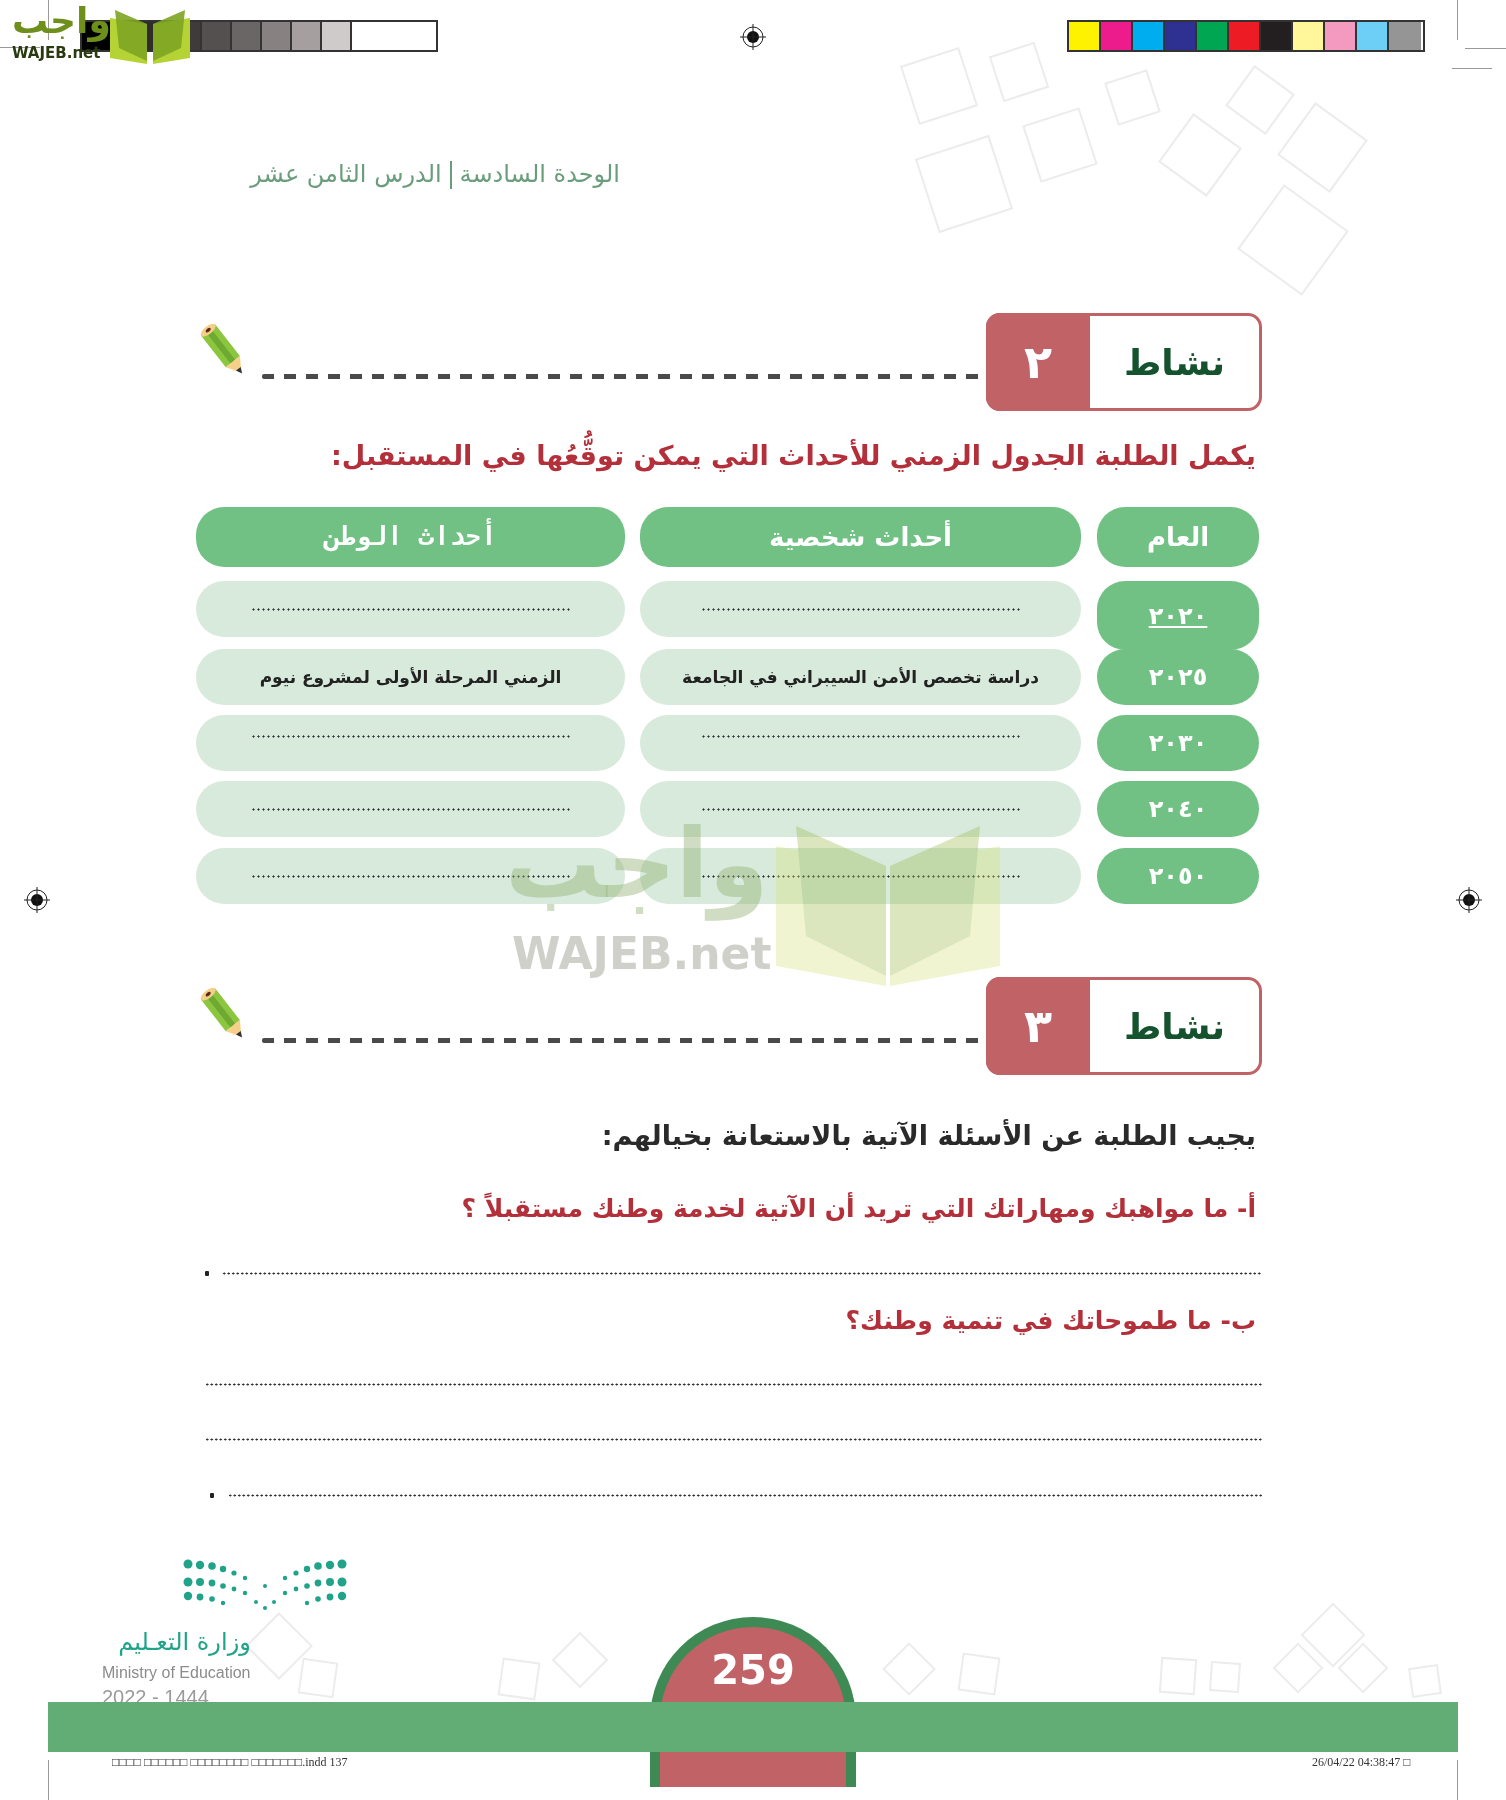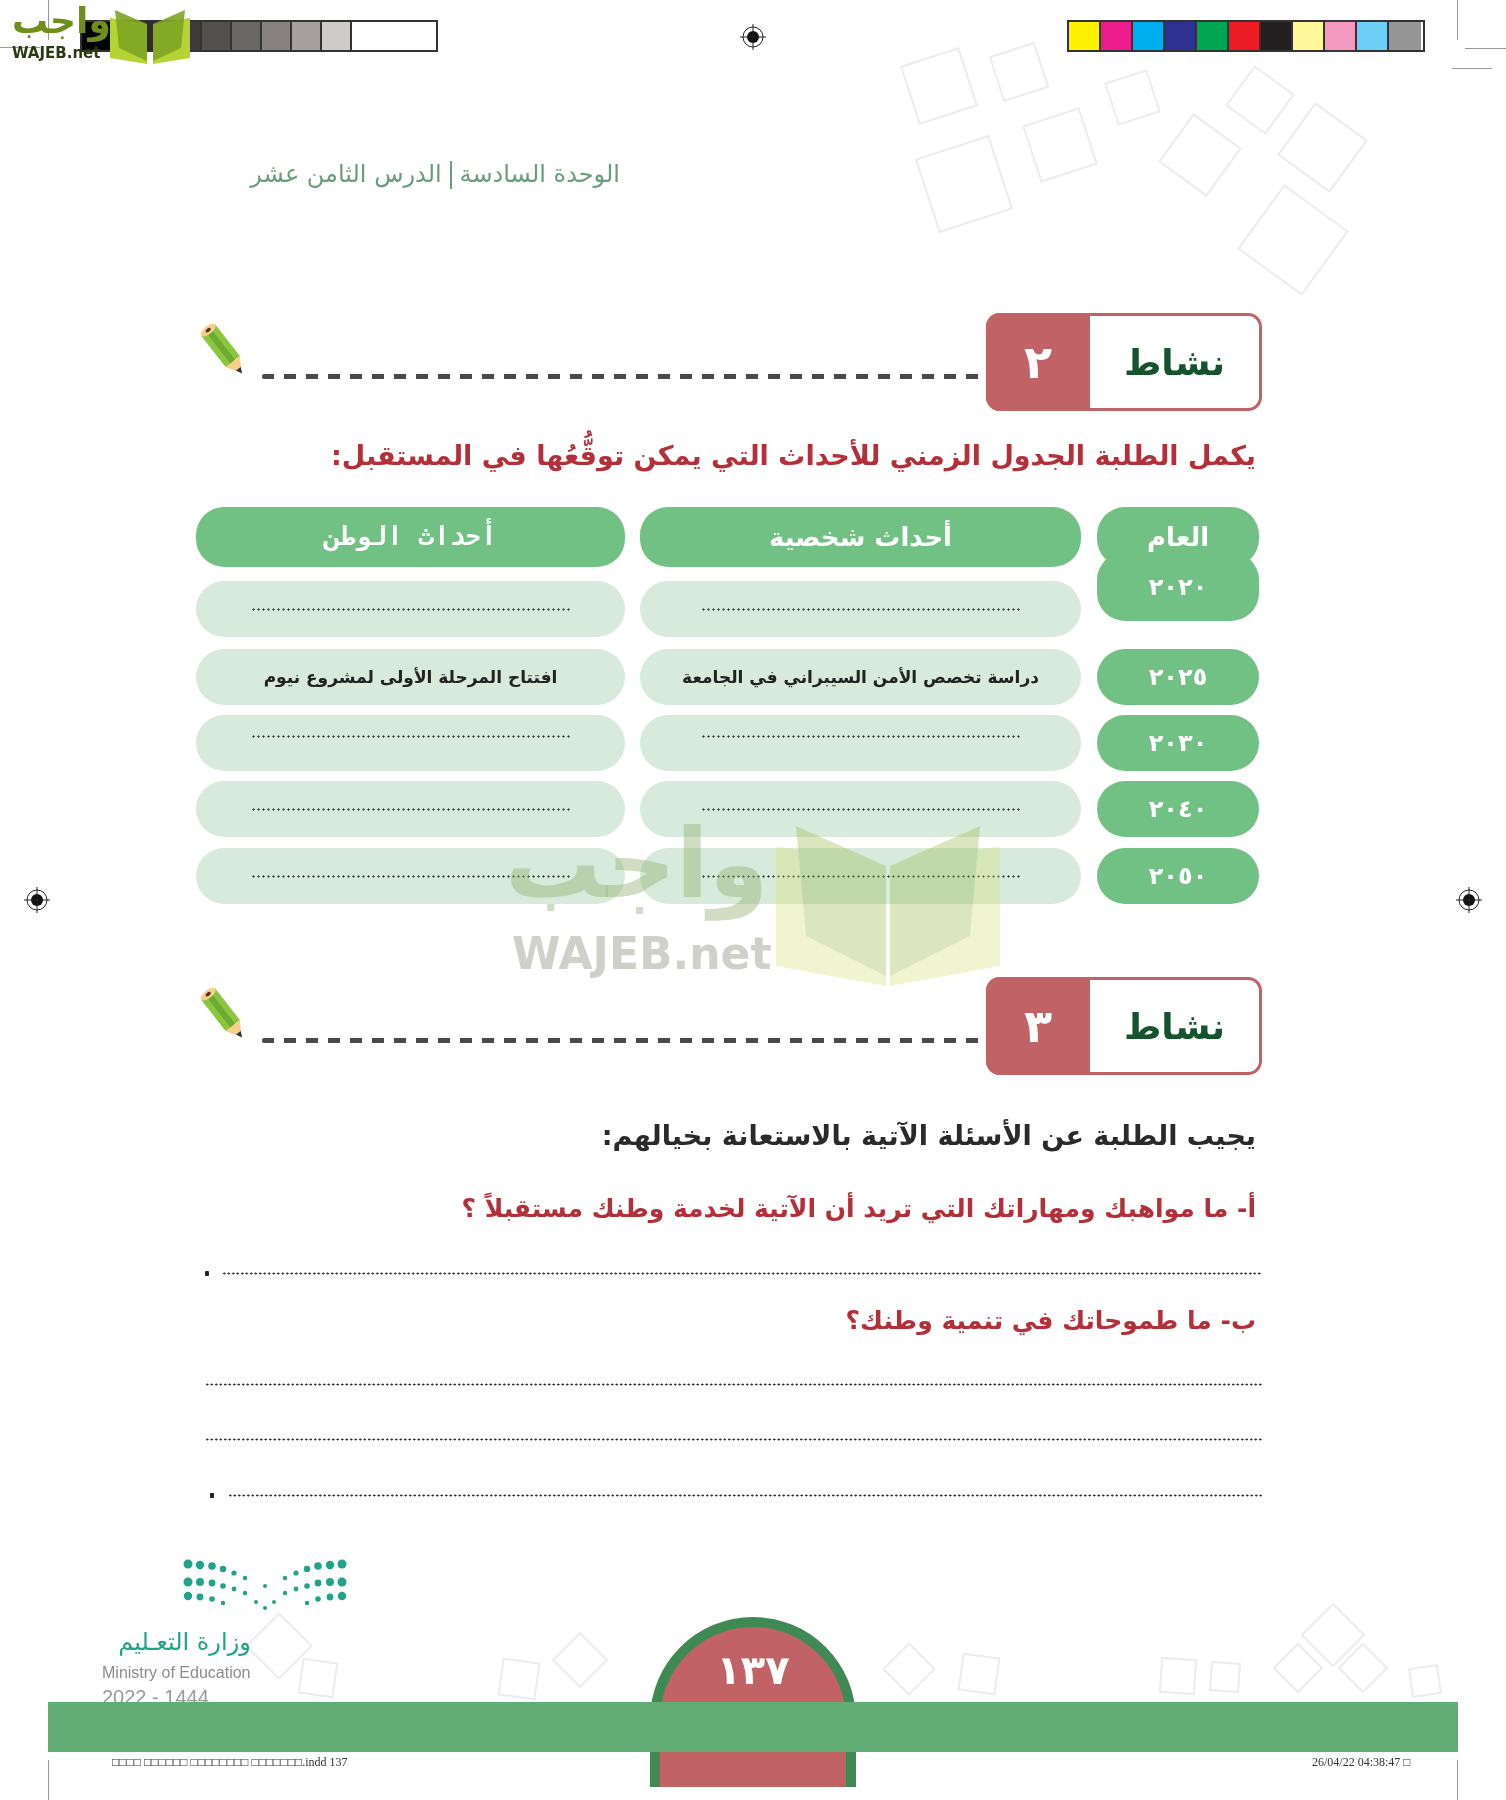--- a/index.html
+++ b/index.html
@@ -149,33 +149,33 @@
   <div class="lbl">نشاط</div>
 </div>
 
 <div class="instr red" style="top:440px;">يكمل الطلبة الجدول الزمني للأحداث التي يمكن توقُّعُها في المستقبل:</div>
 
 <div class="cell hdr" style="left:1097px;top:507px;width:162px;height:60px;">العام</div>
 <div class="cell hdr" style="left:640px;top:507px;width:441px;height:60px;">أحداث شخصية</div>
 <div class="cell hdr" style="left:196px;top:507px;width:429px;height:60px;font-family:Liberation Mono, monospace;">أحداث الوطن</div>
 
 <div>
-  <div class="cell yr" style="left:1097px;top:552px;width:162px;height:69px;">٢٠٢٠</div>
+  <div class="cell yr" style="left:1097px;top:581px;width:162px;height:69px;text-decoration:underline;">٢٠٢٠</div>
   <div class="cell body" style="left:640px;top:581px;width:441px;height:56px;">
       <span class="dots"></span>
     </div>
   <div class="cell body" style="left:196px;top:581px;width:429px;height:56px;">
       <span class="dots"></span>
     </div>
 </div>
 
 <div>
   <div class="cell yr" style="left:1097px;top:649px;width:162px;height:56px;">٢٠٢٥</div>
   <div class="cell body" style="left:640px;top:649px;width:441px;height:56px;">دراسة تخصص الأمن السيبراني في الجامعة</div>
-  <div class="cell body" style="left:196px;top:649px;width:429px;height:56px;">افتتاح المرحلة الأولى لمشروع نيوم</div>
+  <div class="cell body" style="left:196px;top:649px;width:429px;height:56px;">الزمني المرحلة الأولى لمشروع نيوم</div>
 </div>
 
 <div>
   <div class="cell yr" style="left:1097px;top:715px;width:162px;height:56px;">٢٠٣٠</div>
   <div class="cell body" style="left:640px;top:715px;width:441px;height:56px;align-items:flex-start;padding-top:20px;">
       <span class="dots"></span>
     </div>
   <div class="cell body" style="left:196px;top:715px;width:429px;height:56px;align-items:flex-start;padding-top:20px;">
       <span class="dots"></span>
     </div>
@@ -295,18 +295,18 @@
       <circle cx="92" cy="44" r="2"></circle>
     <circle cx="83" cy="28" r="2"></circle>
       <circle cx="83" cy="50" r="2"></circle>
   </g>
 </svg>
 <div class="moe-ar">وزارة التعـليم</div>
 <div class="moe-en">Ministry of Education</div>
 <div class="moe-yr">2022 - 1444</div>
 
 <div class="pg">
-  <span>١٣٧</span>
+  <span>259</span>
 </div>
 <div class="greenbar"></div>
 
 <div class="slug" style="left:92px;">□□□□ □□□□□□ □□□□□□□□ □□□□□□□.indd   137</div>
 <div class="slug" style="left:1292px;">26/04/22   04:38:47 □</div>
 
 </body></html>

